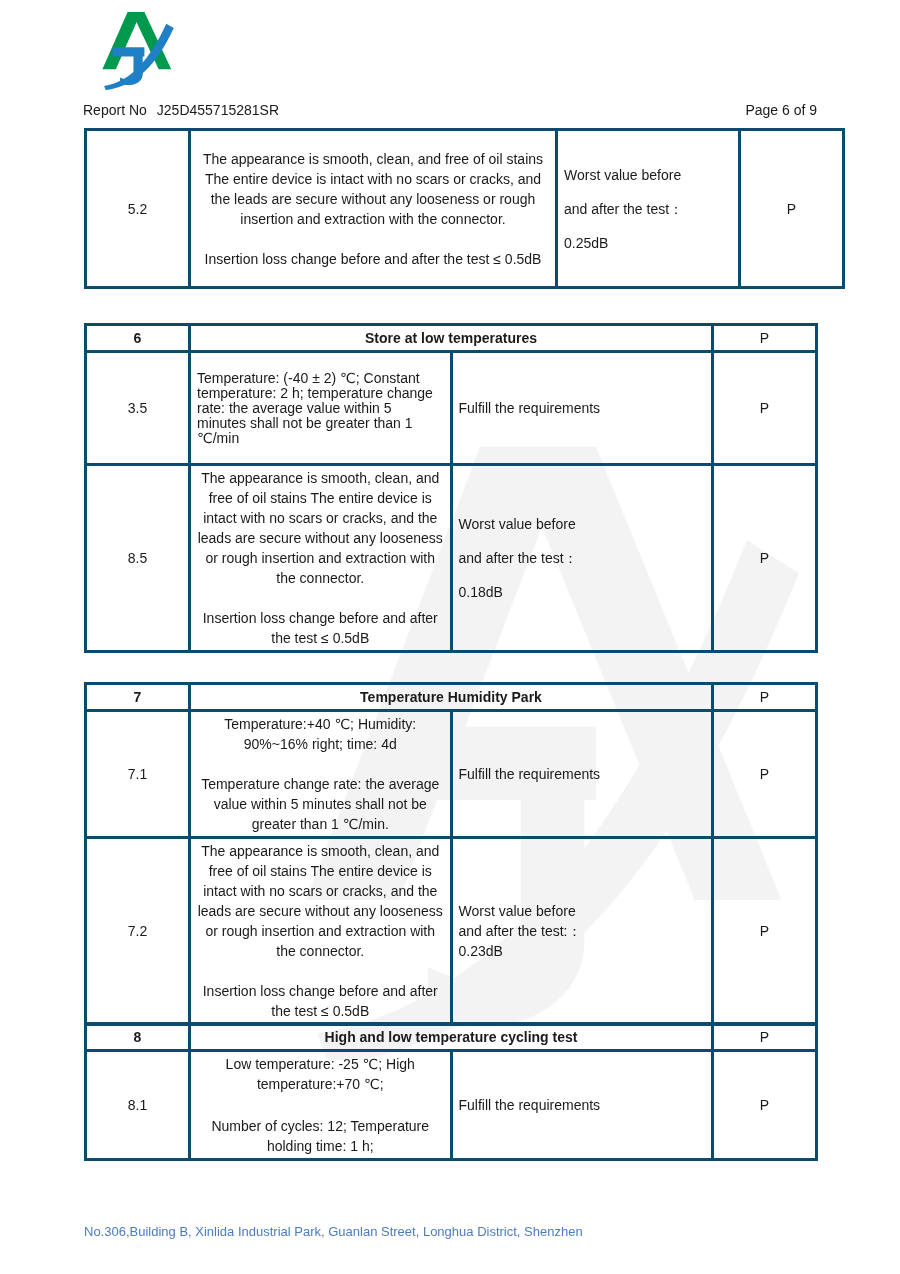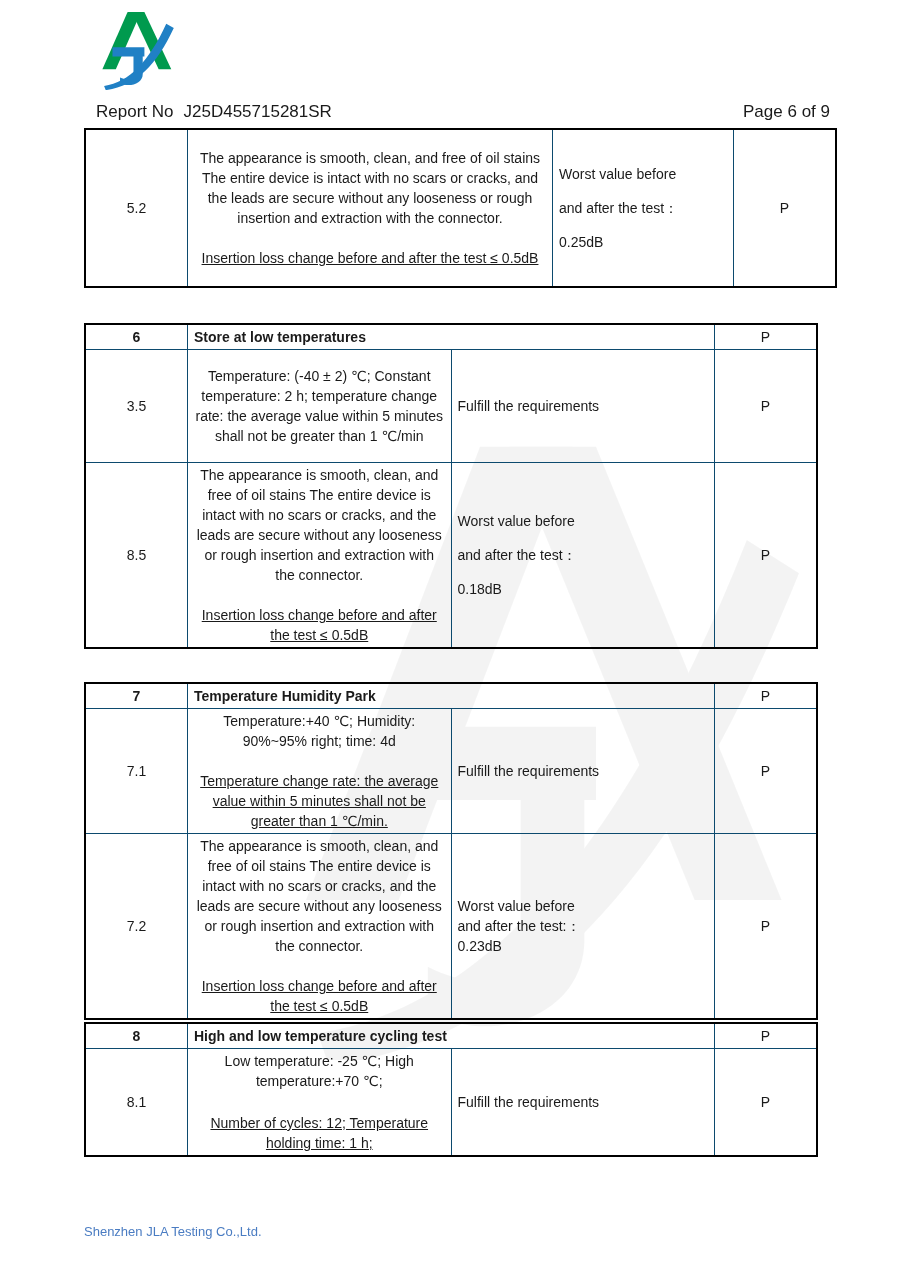--- a/index.html
+++ b/index.html
@@ -1,33 +1,33 @@
 <!DOCTYPE html>
 <html><head>
 <meta charset="utf-8">
 <style>
   html,body{margin:0;padding:0;background:#fff;}
   .page{position:relative;width:900px;height:1274px;background:#fff;overflow:hidden;
         font-family:"Liberation Sans","DejaVu Sans",sans-serif;color:#1a1a1a;}
   .logo{position:absolute;left:94px;top:8px;}
   .watermark{position:absolute;left:248px;top:420px;opacity:0.05;pointer-events:none;}
-  .report-line{position:absolute;left:96px;top:102px;width:734px;display:flex;
-               justify-content:space-between;font-size:17px;}
+  .report-line{position:absolute;left:83px;top:102px;width:734px;display:flex;
+               justify-content:space-between;font-size:14px;}
   .report-line .num{margin-left:10px;}
   table.grid{position:absolute;left:84px;width:734px;border-collapse:collapse;
              table-layout:fixed;border:2px solid #000;font-size:14px;}
-  table.grid td{border:1px solid #0c4a6e;vertical-align:middle;padding:2px 6px;line-height:20px;}
+  table.grid td{border:3px solid #0c4a6e;vertical-align:middle;padding:2px 6px;line-height:20px;}
   td.no{width:89px;text-align:center;padding-left:7px;}
   td.desc{width:352px;text-align:center;}
-  td.desc.left{text-align:center;line-height:20px;}
+  td.desc.left{text-align:left;line-height:15px;}
   td.res{width:168px;}
   td.verdict{width:89px;text-align:center;}
-  td.title{font-weight:bold;text-align:left;padding-left:8px;}
+  td.title{font-weight:bold;text-align:center;padding-left:8px;}
   td .p{margin:0;}
-  td .p + .p{margin-top:20px;text-decoration:underline;}
+  td .p + .p{margin-top:20px;}
   td .p + .p.tight{margin-top:22px;}
   .res .rl{line-height:20px;}
   .res.spaced .rl{line-height:34px;}
   .hdr td{font-weight:bold;}
   .hdr td.verdict{font-weight:normal;}
   .t1{top:128px;}
   .t2{top:323px;}
   .t3{top:682px;}
   .t4{top:1022px;}
   .footer{position:absolute;left:84px;top:1191px;font-size:13px;line-height:16.5px;
@@ -119,21 +119,21 @@
   <table class="grid t3">
     <tbody>
         <tr class="hdr" style="height:24px;">
       <td class="no">7</td>
       <td class="title" colspan="2">Temperature Humidity Park</td>
       <td class="verdict">P</td>
     </tr>
     <tr style="height:124px;">
       <td class="no">7.1</td>
       <td class="desc">
-        <div class="p">Temperature:+40 ℃; Humidity: 90%~95% right; time: 4d</div>
+        <div class="p">Temperature:+40 ℃; Humidity: 90%~16% right; time: 4d</div>
         <div class="p">Temperature change rate: the average value within 5 minutes shall not be greater than 1 ℃/min.</div>
       </td>
       <td class="res">
         <div class="rl">Fulfill the requirements</div>
       </td>
       <td class="verdict">P</td>
     </tr>
     <tr style="height:158px;">
       <td class="no">7.2</td>
       <td class="desc">
@@ -165,18 +165,17 @@
       </td>
       <td class="res">
         <div class="rl">Fulfill the requirements</div>
       </td>
       <td class="verdict">P</td>
     </tr>
   </tbody>
     </table>
 
   <div class="footer">
-    <div>Shenzhen JLA Testing Co.,Ltd.</div>
     <div>No.306,Building B, Xinlida Industrial Park, Guanlan Street, Longhua District, Shenzhen</div>
     
   </div>
 
 </div>
 
 </body></html>

